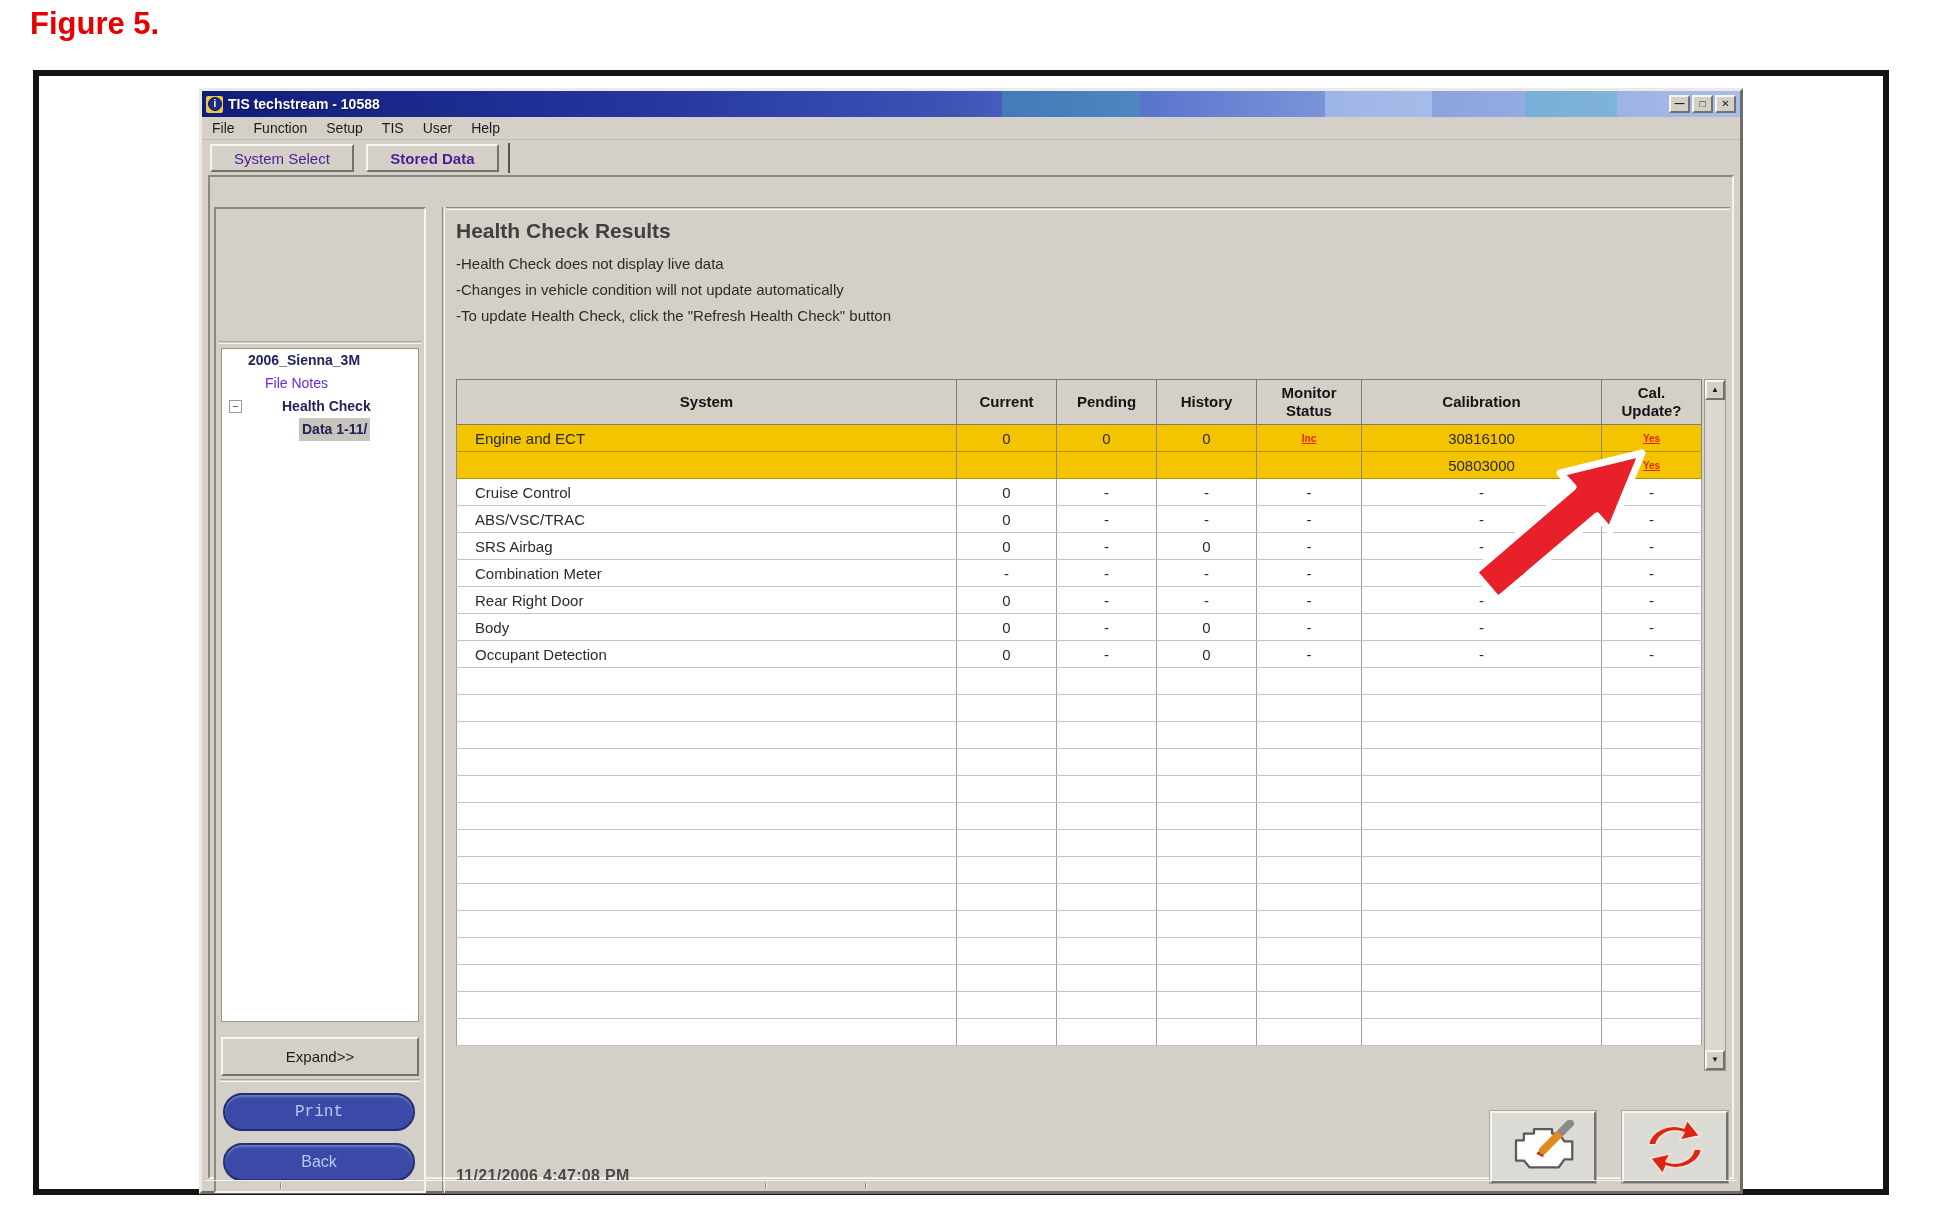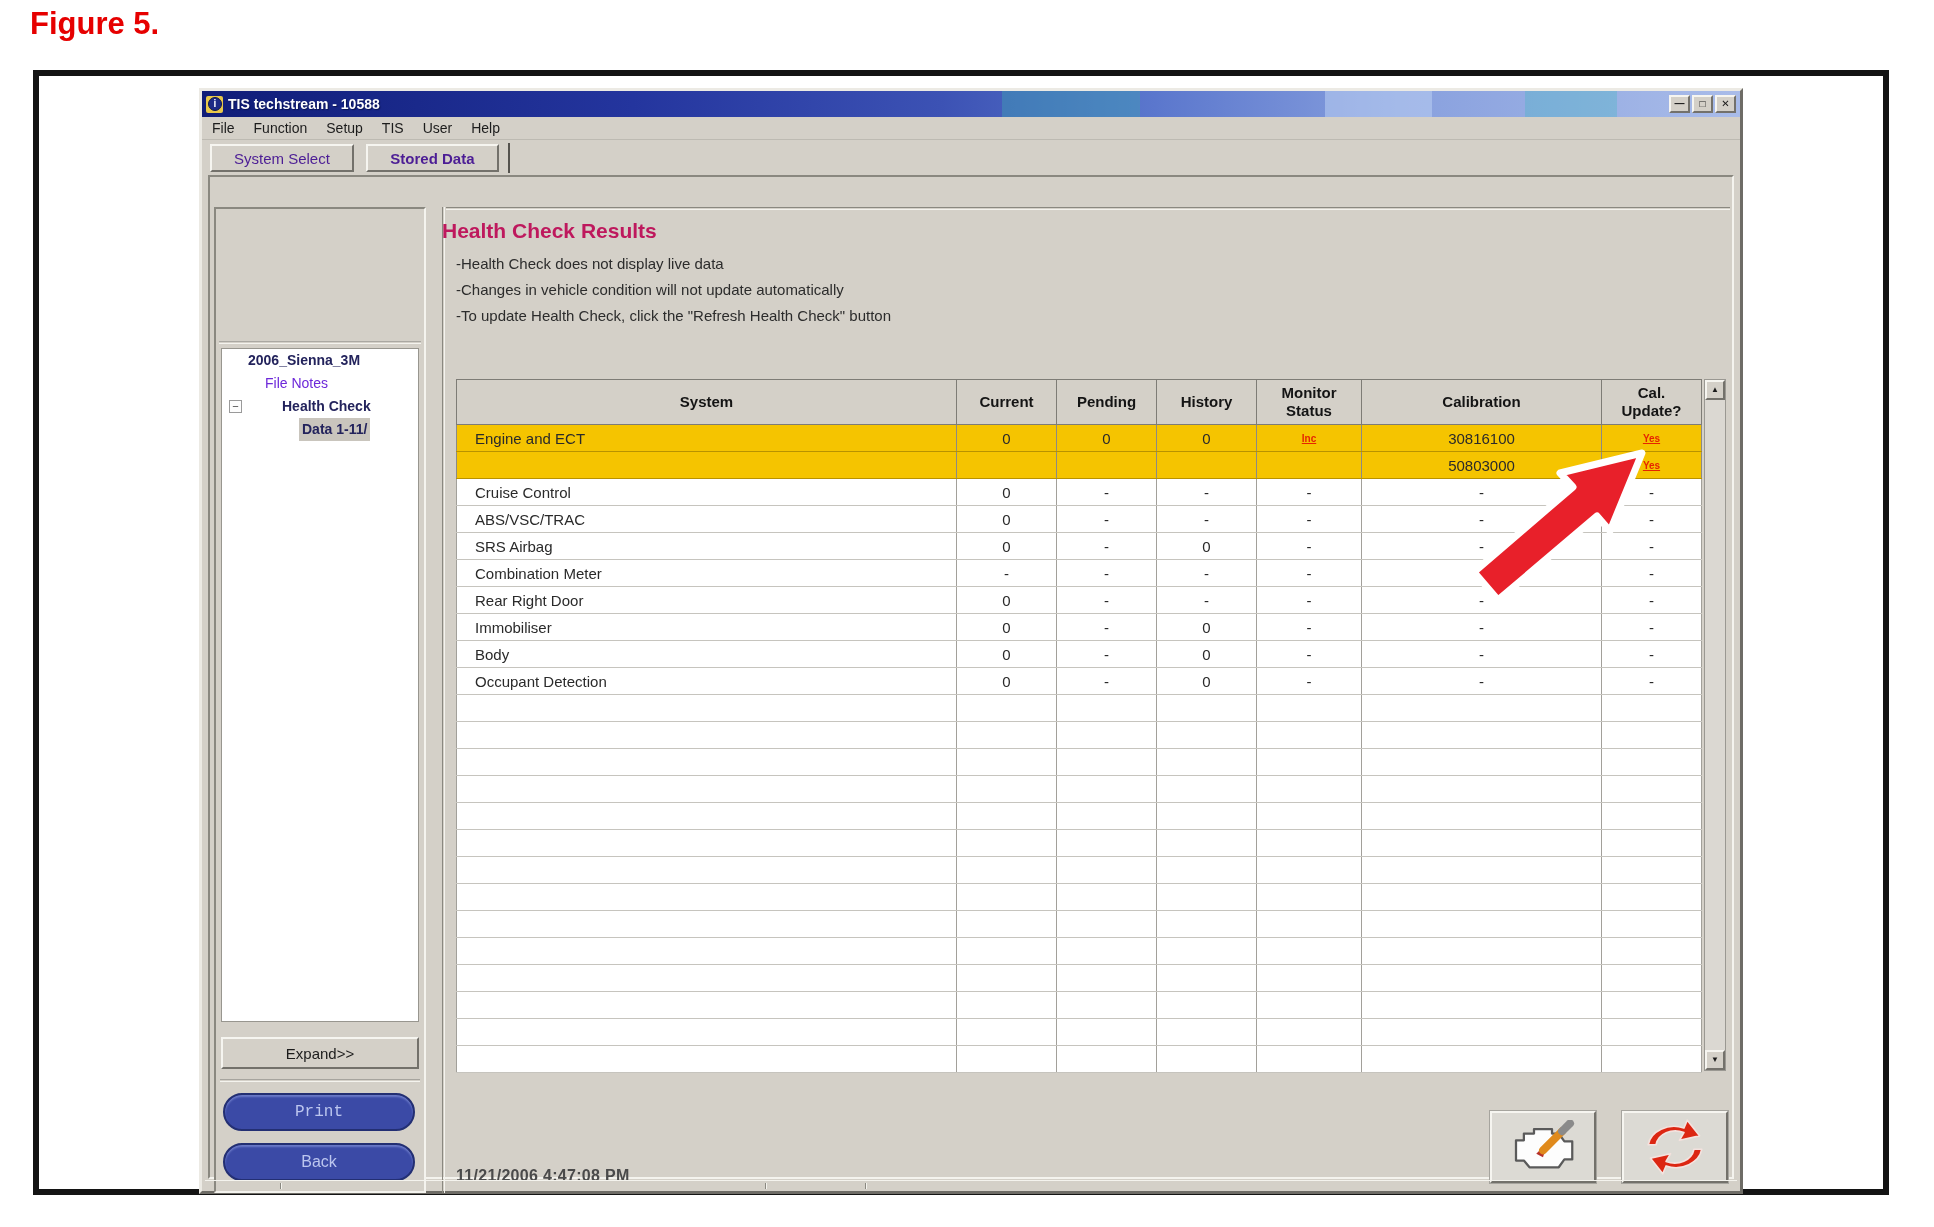--- a/index.html
+++ b/index.html
@@ -53,38 +53,38 @@
   .treebox { position: absolute; left: 5px; top: 139px; width: 198px; height: 674px; background: #ffffff;
     border: 1px solid #98968f; overflow: hidden; }
   .tree-row { position: relative; height: 23px; line-height: 23px; white-space: nowrap; font-size: 14px; }
   .expander { position: absolute; left: 7px; top: 5px; width: 13px; height: 13px; border: 1px solid #9a9a9a;
     background: #fdfdfd; color: #444; font-size: 11px; line-height: 10px; text-align: center; }
   .tree-label { display: inline-block; color: #23235c; }
   .tree-label.b { font-weight: bold; }
   .tree-label.muted { color: #6d28d9; }
   .tree-label.sel { background: #c9c5bd; padding: 0 3px; }
 
-  .expand-btn { position: absolute; left: 5px; top: 828px; width: 198px; height: 32px; background: #d4d0c8;
+  .expand-btn { position: absolute; left: 5px; top: 828px; width: 198px; height: 39px; background: #d4d0c8;
     border: 2px solid; border-color: #f6f5f0 #73716b #73716b #f6f5f0; font-size: 15px; color: #1c1c1c;
     font-family: inherit; cursor: default; }
   .sb-groove { position: absolute; left: 4px; right: 4px; top: 870px; height: 3px;
     border-top: 1px solid #a6a49e; border-bottom: 1px solid #f4f3ee; }
   .pill { position: absolute; left: 7px; width: 192px; height: 38px; border-radius: 19px;
     background: #3b4aa6; border: 2px solid #232f73; color: #bcc6ef; font-size: 16px;
     font-family: inherit; cursor: default; box-shadow: inset 0 2px 2px #6b7ac8; }
   .pill.print { top: 884px; font-family: Liberation Mono, monospace; }
   .pill.back { top: 934px; }
 
   .vline { position: absolute; left: 240px; top: 116px; width: 3px; height: 986px;
     border-left: 1px solid #8a8880; border-right: 1px solid #f4f3ee; }
   .hline-top { position: absolute; left: 244px; right: 10px; top: 116px; height: 3px;
     border-top: 1px solid #8a8880; border-bottom: 1px solid #f4f3ee; }
 
   
-  .heading { position: absolute; left: 240px; top: 128px; font-size: 21px; font-weight: bold; color: #be185d; }
+  .heading { position: absolute; left: 254px; top: 128px; font-size: 21px; font-weight: bold; color: #404040; }
   .notes { position: absolute; left: 254px; top: 160px; }
   .note-line { font-size: 15px; color: #2c2c2c; line-height: 26px; }
 
   .table-wrap { position: absolute; left: 254px; top: 288px; width: 1270px; height: 692px; }
   table.hc { border-collapse: collapse; table-layout: fixed; width: 1245px; border: 1px solid #6e6e6e; background: #fff; }
   .c1 { width: 500px; } .c2 { width: 100px; } .c3 { width: 100px; } .c4 { width: 100px; }
   .c5 { width: 105px; } .c6 { width: 240px; } .c7 { width: 100px; }
   table.hc th { height: 45px; background: #d4d0c8; border: 1px solid #7e7c76; font-size: 15px; font-weight: bold;
     color: #141414; text-align: center; vertical-align: middle; white-space: pre-line; line-height: 18px; }
   table.hc td { height: 27px; border-left: 1px solid #a2a09a; border-right: 1px solid #a2a09a;
@@ -256,29 +256,20 @@
             <tr>
               <td class="sysCol">Rear Right Door</td>
               <td>0</td>
               <td>-</td>
               <td>-</td>
               <td>-</td>
               <td>-</td>
               <td>-</td>
             </tr>
             <tr>
-              <td class="sysCol">Immobiliser</td>
-              <td>0</td>
-              <td>-</td>
-              <td>0</td>
-              <td>-</td>
-              <td>-</td>
-              <td>-</td>
-            </tr>
-            <tr>
               <td class="sysCol">Body</td>
               <td>0</td>
               <td>-</td>
               <td>0</td>
               <td>-</td>
               <td>-</td>
               <td>-</td>
             </tr>
             <tr>
               <td class="sysCol">Occupant Detection</td>

